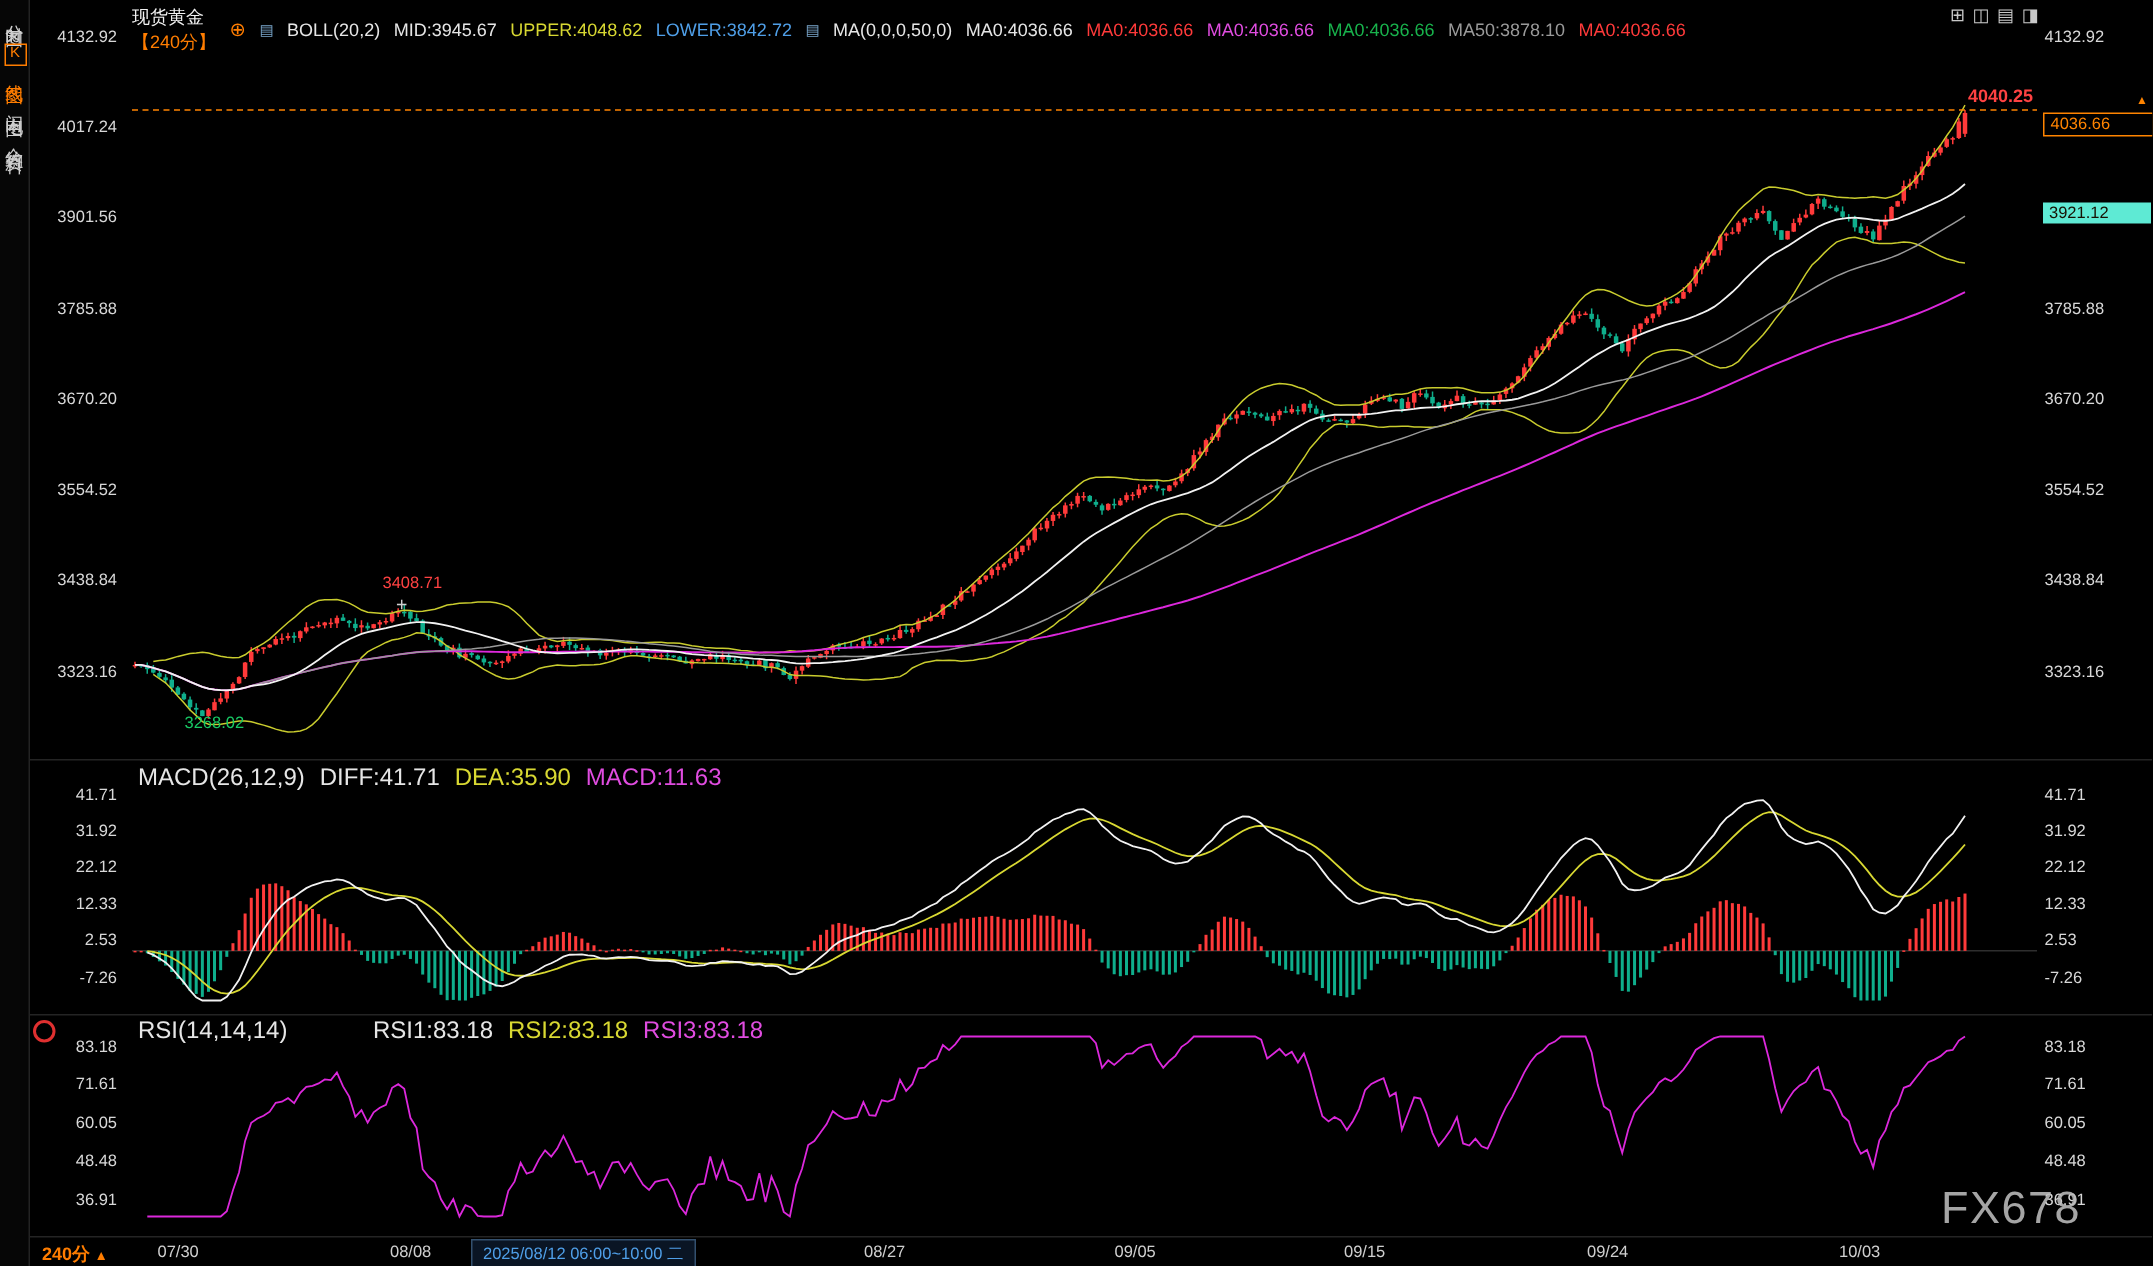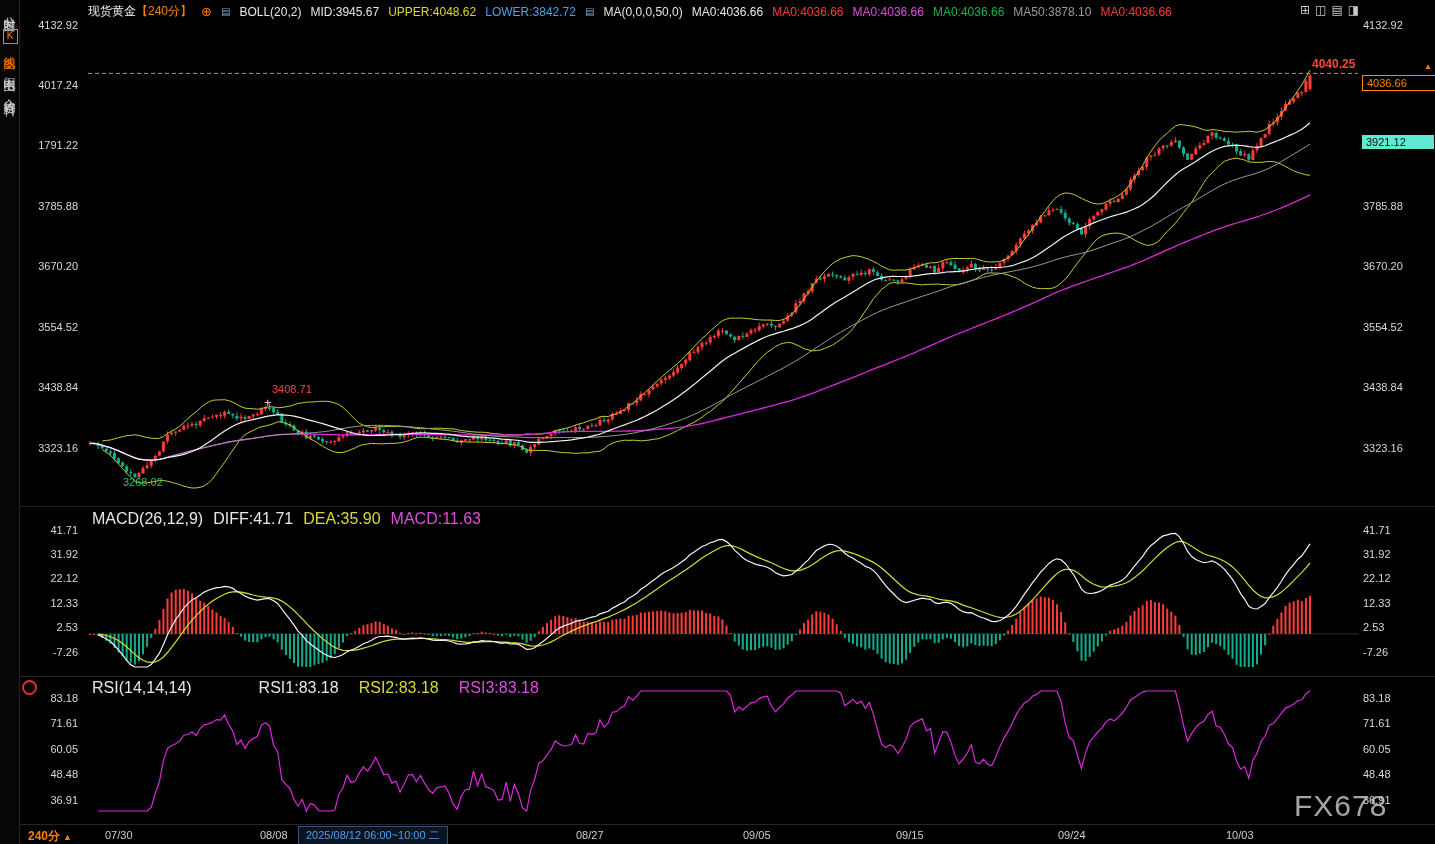--- a/index.html
+++ b/index.html
@@ -27,21 +27,21 @@
   .tick.left{left:20px;width:58px;text-align:right;}
   .date-tick{position:absolute;top:829px;font-size:11px;color:#cfcfcf;z-index:3;}
   .sep{position:absolute;left:20px;width:1415px;height:1px;background:#242424;z-index:2;}
   .hdr-row{position:absolute;display:flex;gap:10px;font-size:16px;z-index:4;white-space:nowrap;text-align:center;}
   .price-box{position:absolute;left:1362px;width:64px;font-size:11px;padding:1px 4px;z-index:6;}
   #watermark{position:absolute;left:1294px;top:789px;font-size:30px;color:#bcbcbc;opacity:.88;
              letter-spacing:1px;z-index:7;font-weight:500;}
   #rsi-gear{position:absolute;left:22px;top:680px;width:11px;height:11px;border:2px solid #e03030;
             border-radius:50%;z-index:4;cursor:pointer;}
   #crosshair-mark{position:absolute;left:264px;top:395px;font-size:13px;color:#cfcfcf;z-index:4;}
-  #crosshair-time-box{position:absolute;left:298px;top:826px;border:1px solid #33506e;
+  #crosshair-time-box{position:absolute;left:314px;top:826px;border:1px solid #33506e;
             background:#0a1524;color:#4f9fe8;font-size:11px;padding:1px 7px;z-index:6;}
   #period-label{position:absolute;left:28px;top:828px;color:#ff7d00;font-size:12px;font-weight:bold;
             z-index:4;cursor:pointer;display:flex;align-items:center;gap:3px;}
   #period-label .arr{font-size:9px;}
 </style>
 </head>
 <body>
 
 <div id="app">
 
@@ -959,21 +959,21 @@
     </svg>
 
   <div id="sidebar">
       <div class="side-tab">分时图</div>
       <div class="side-tab active"><span class="k-badge">K</span><span>线图</span></div>
       <div class="side-tab">闪电图</div>
       <div class="side-tab">合约资料</div>
     </div>
 
   <div id="header">
-    <span style="display:flex;gap:0;">
+    <span style="display:flex;gap:0;flex-direction:column;">
       <span style="color:#f2f2f2;">现货黄金</span>
       <span style="color:#ff7d00;">【240分】</span>
     </span>
     <span style="color:#ff7d00;font-size:13px;cursor:pointer;">⊕</span>
     <span class="chip-icon">▤</span>
     <span style="color:#e6e6e6;">BOLL(20,2)</span>
     <span style="color:#e6e6e6;">MID:3945.67</span>
     <span style="color:#d8d832;">UPPER:4048.62</span>
     <span style="color:#4f9fe8;">LOWER:3842.72</span>
     <span class="chip-icon">▤</span>
@@ -993,53 +993,53 @@
     <span>◫</span>
     <span>▤</span>
     <span>◨</span>
   </div>
 
   <div class="price-box" style="top:75px;border:1px solid #ff8400;color:#ff8400;background:#000;">4036.66</div>
   <span style="position:absolute;left:1424px;top:62px;color:#ff8400;font-size:8px;z-index:7;">▲</span>
   <div class="price-box" style="top:135px;background:#5eead4;color:#171002;">3921.12</div>
 
   <div class="abs" style="left:1312px;top:57px;color:#ff4242;font-size:12px;font-weight:bold;z-index:4;">4040.25</div>
-  <div class="abs" style="left:272px;top:383px;color:#ff4242;font-size:11px;z-index:4;">3408.71</div>
+  <div class="abs" style="left:255px;top:383px;color:#ff4242;font-size:11px;z-index:4;">3408.71</div>
   <div class="abs" style="left:123px;top:476px;color:#18c964;font-size:11px;z-index:4;">3268.02</div>
   <div id="crosshair-mark">+</div>
 
   <div class="hdr-row" style="left:92px;top:510px;">
     <span style="color:#e6e6e6;">MACD(26,12,9)</span>
     <span style="color:#e6e6e6;">DIFF:41.71</span>
     <span style="color:#d8d832;">DEA:35.90</span>
     <span style="color:#e04ce0;">MACD:11.63</span>
   </div>
 
   <div id="rsi-gear"></div>
-  <div class="hdr-row" style="left:92px;top:679px;gap:20px;">
+  <div class="hdr-row" style="left:92px;top:679px;">
     <span style="color:#e6e6e6;">RSI(14,14,14)</span>
     <span style="color:#e6e6e6;padding-left:47px;">RSI1:83.18</span>
     <span style="color:#d8d832;">RSI2:83.18</span>
     <span style="color:#e04ce0;">RSI3:83.18</span>
   </div>
 
   <div class="sep" style="top:506px;"></div>
   <div class="sep" style="top:676px;"></div>
   <div class="sep" style="top:824px;"></div>
 
   <div id="period-label">
     <span>240分</span>
     <span class="arr">▲</span>
   </div>
   <div id="crosshair-time-box">2025/08/12 06:00~10:00 二</div>
 
   <div id="watermark">FX678</div>
 <div class="tick left" style="top: 18.5px;">4132.92</div>
     <div class="tick left" style="top: 78.9286px;">4017.24</div>
-    <div class="tick left" style="top: 139.357px;">1791.22</div>
+    <div class="tick left" style="top: 139.357px;">3901.56</div>
     <div class="tick left" style="top: 199.786px;">3785.88</div>
     <div class="tick left" style="top: 260.214px;">3670.20</div>
     <div class="tick left" style="top: 320.643px;">3554.52</div>
     <div class="tick left" style="top: 381.071px;">3438.84</div>
     <div class="tick left" style="top: 441.5px;">3323.16</div>
     <div class="tick right" style="top: 18.5px;">4132.92</div>
     <div class="tick right" style="top: 199.786px;">3785.88</div>
     <div class="tick right" style="top: 260.214px;">3670.20</div>
     <div class="tick right" style="top: 320.643px;">3554.52</div>
     <div class="tick right" style="top: 381.071px;">3438.84</div>

